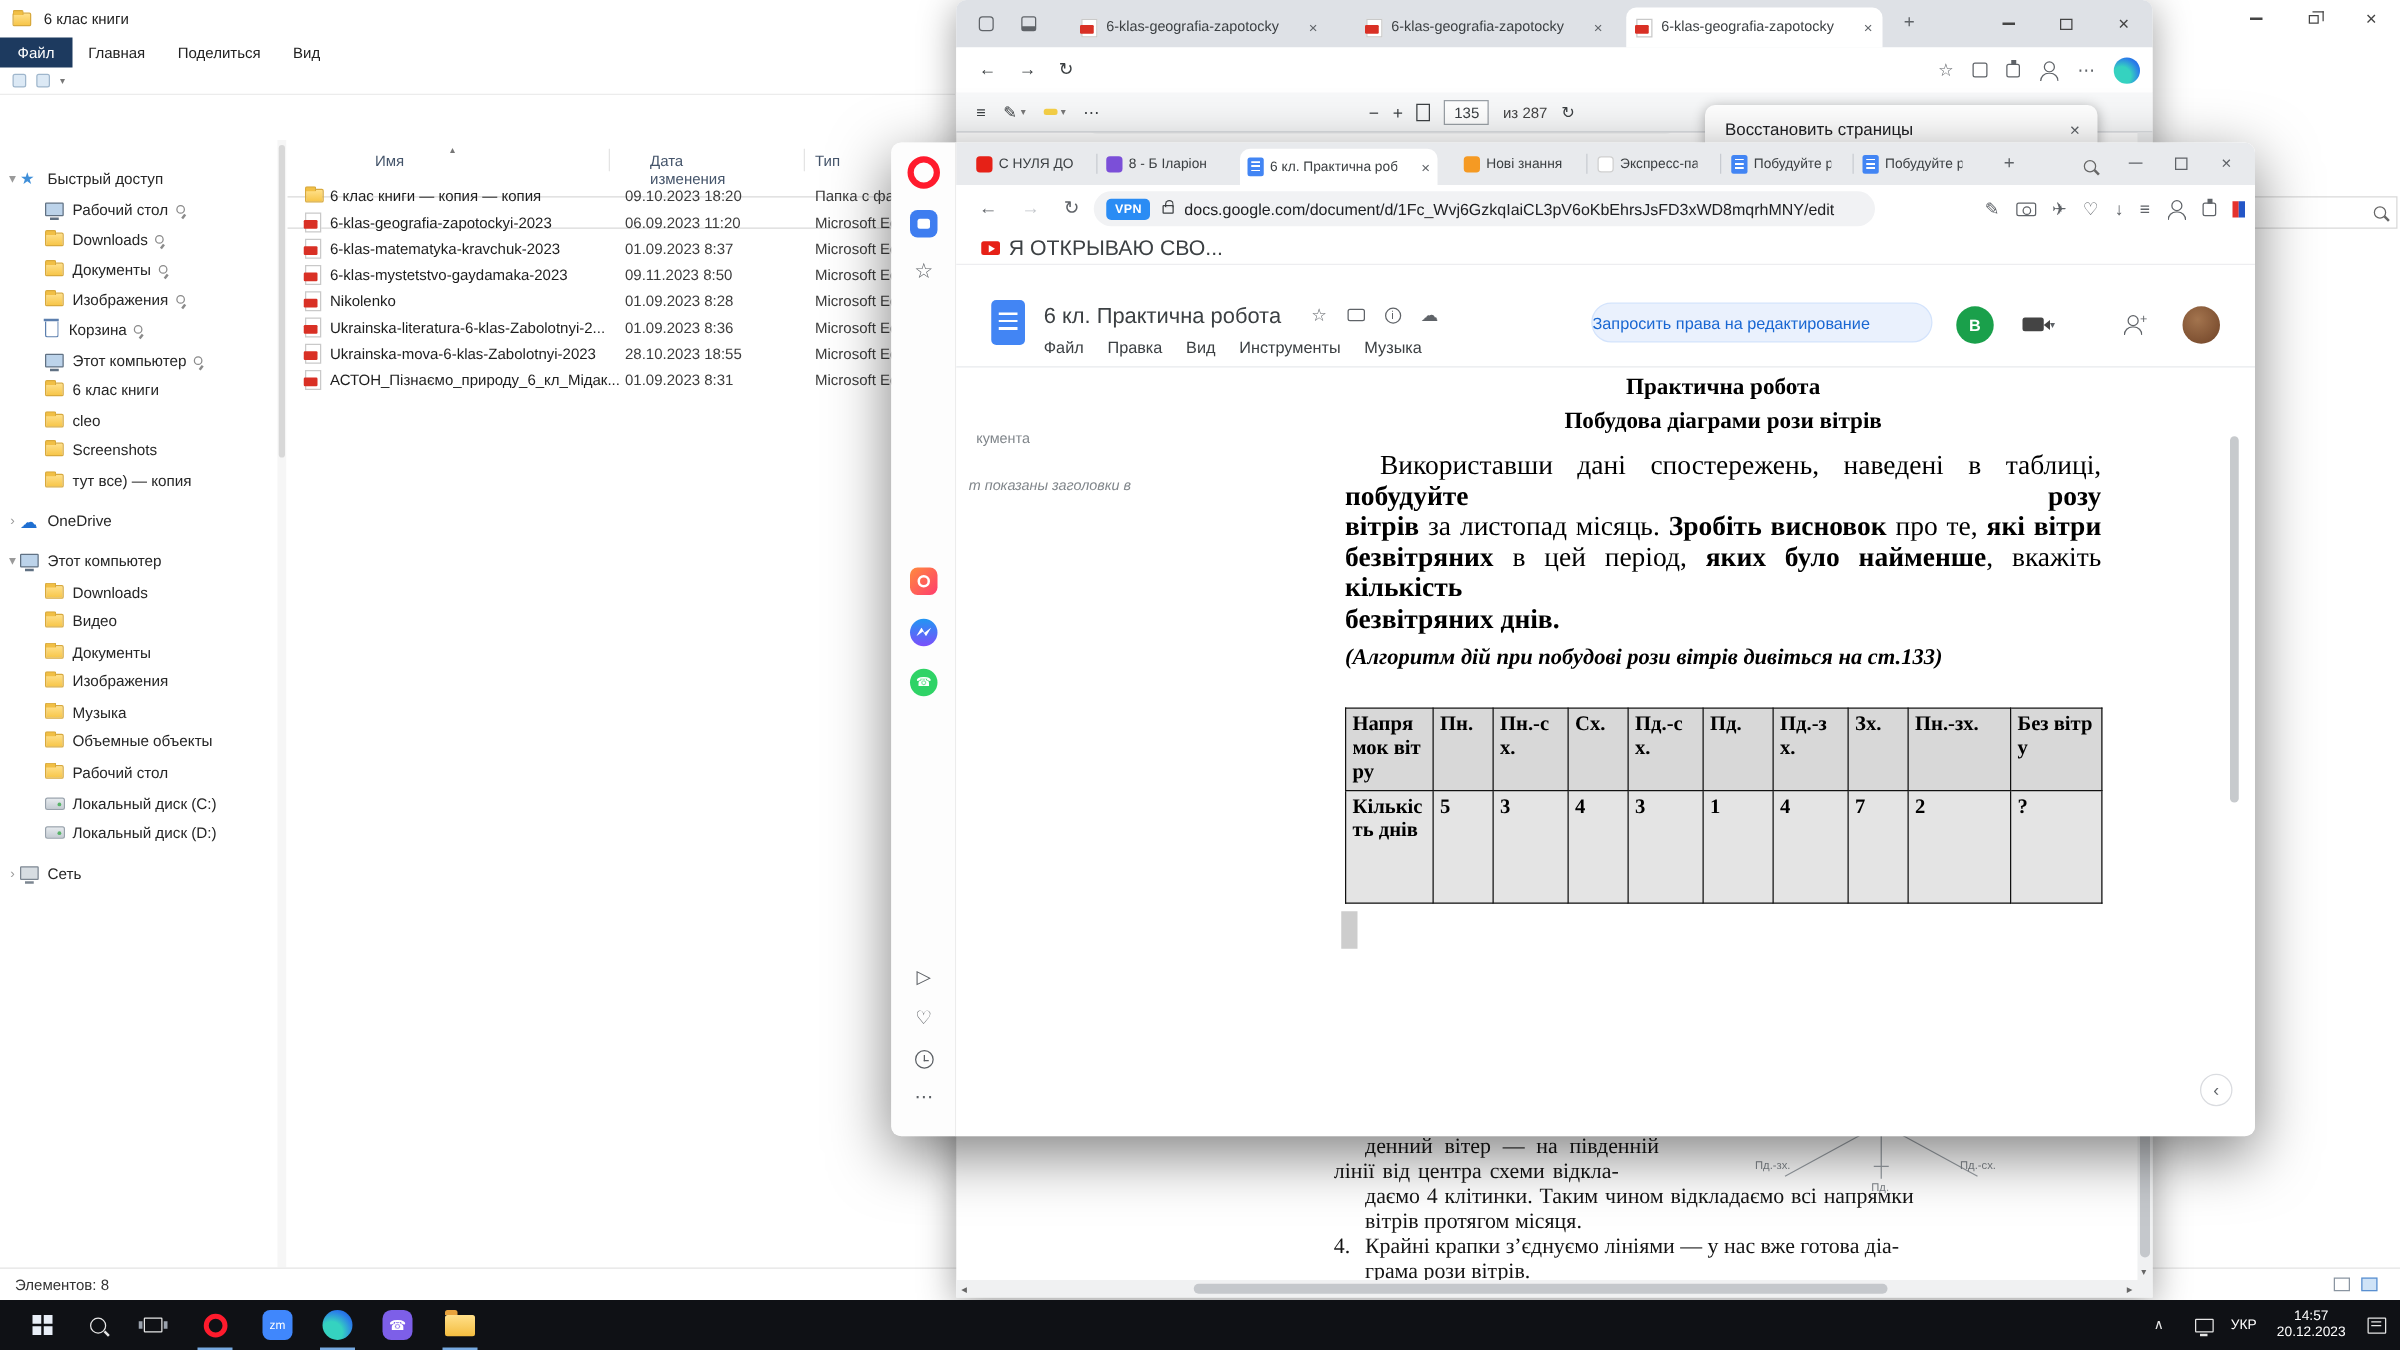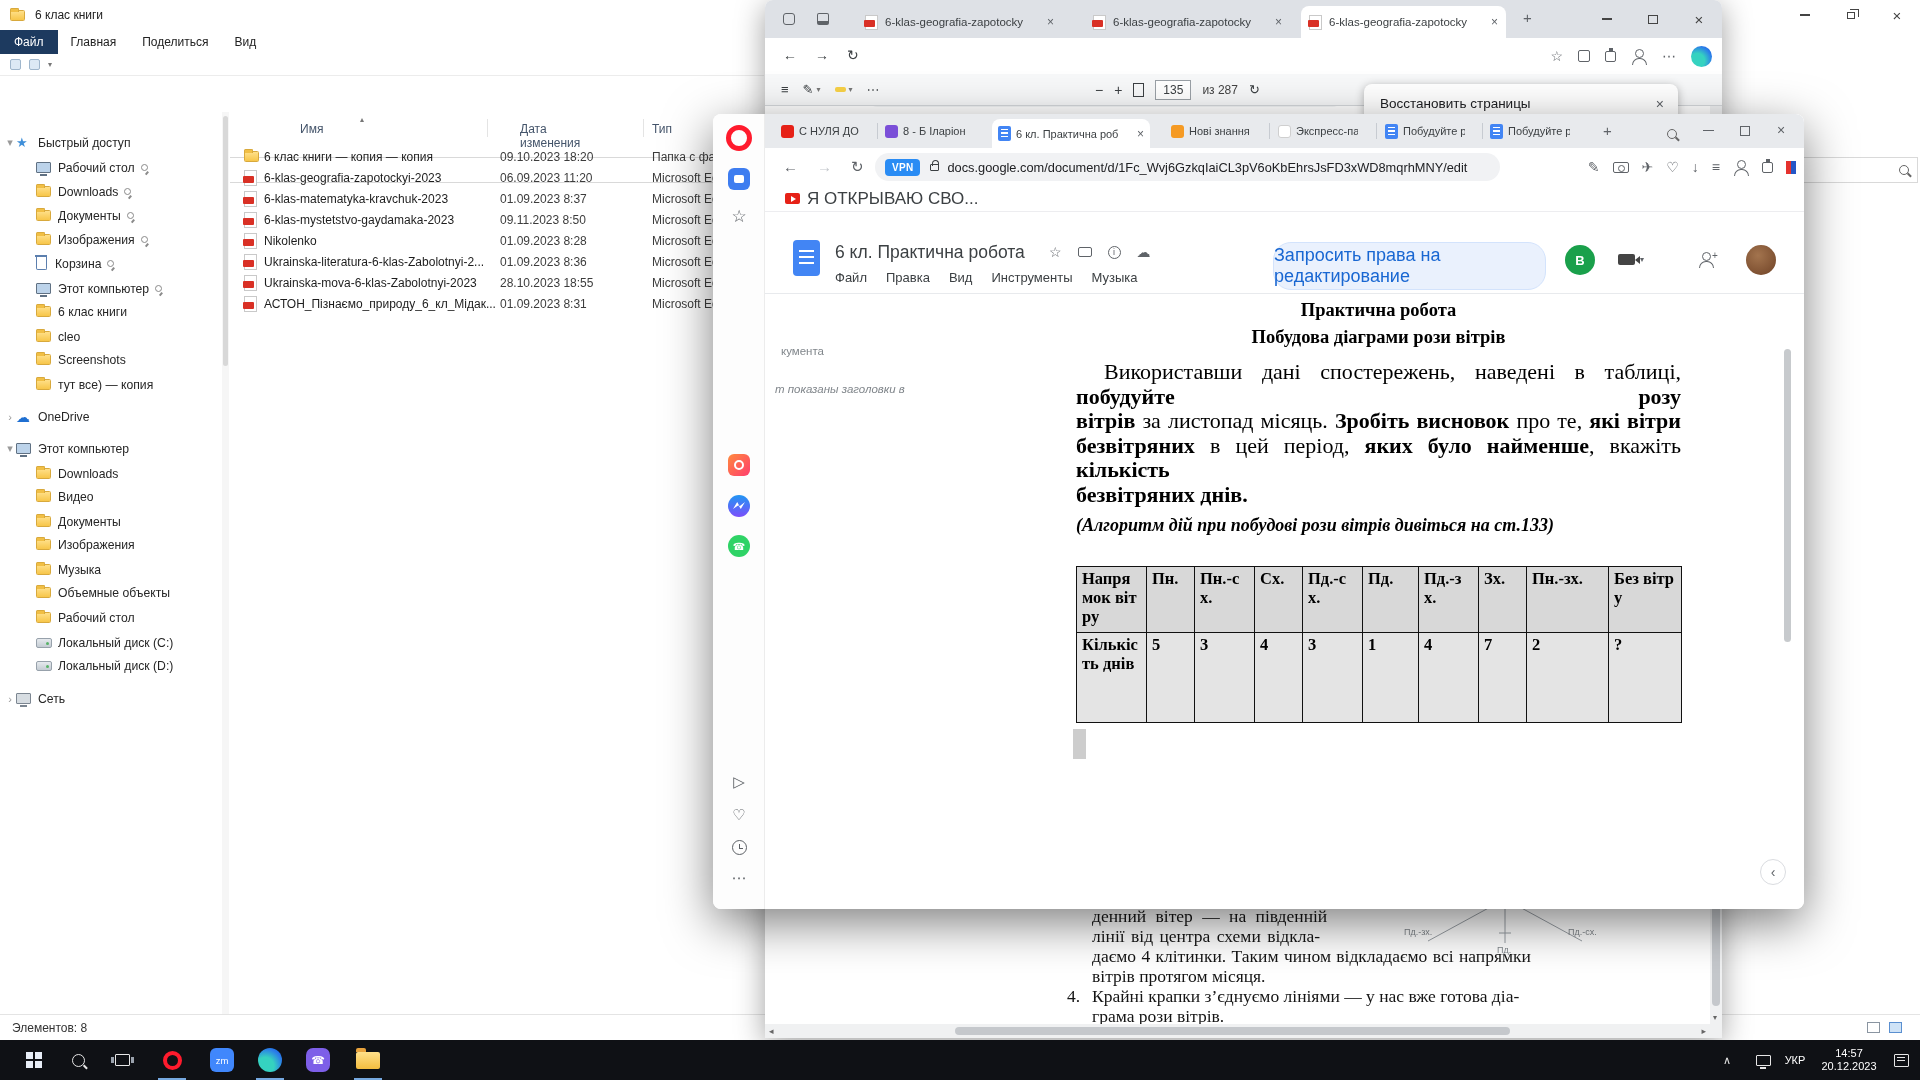--- a/index.html
+++ b/index.html
@@ -451,21 +451,21 @@
     </div>
   </div>
 
   <div class="eg-dialog">
     <span style="flex:1">Восстановить страницы</span>
     <span style="color:#5f6368;font-size:14px">×</span>
   </div>
 
   <div class="abs" style="left:302px;top:906px;width:600px">
     <div class="pdf-line" style="margin-left:25px;width:305px;word-spacing:5px">денний вітер — на південній</div>
-    <div class="pdf-line" style="margin-left:25px;width:310px;word-spacing:2px">лінії від центра схеми відкла-</div>
+    <div class="pdf-line" style="width:310px;word-spacing:2px">лінії від центра схеми відкла-</div>
     <div class="pdf-line" style="margin-left:25px;width:578px;word-spacing:1px">даємо 4 клітинки. Таким чином відкладаємо всі напрямки</div>
     <div class="pdf-line" style="margin-left:25px">вітрів протягом місяця.</div>
     <div class="pdf-line" style="position:relative;padding-left:25px;width:600px">
       <span class="abs" style="left:0;top:0">4.</span>
       <span>Крайні крапки з’єднуємо лініями — у нас вже готова діа-</span>
     </div>
     <div class="pdf-line" style="margin-left:25px">грама рози вітрів.</div>
   </div>
 
   <svg class="abs" style="left:635px;top:893px" width="210" height="62" viewBox="0 0 210 62">
@@ -619,21 +619,21 @@
     <span class="circle-i">i</span>
     <span class="glyph">☁</span>
   </div>
   <div class="abs flex" style="left:122px;top:156px;gap:19px;font-size:13px;color:#3c4043">
     <span>Файл</span>
     <span>Правка</span>
     <span>Вид</span>
     <span>Инструменты</span>
     <span>Музыка</span>
   </div>
-  <div class="abs flex" style="left:560px;top:128px;width:273px;height:48px;justify-content:flex-end;border:1px solid #d3e3fc;border-radius:18px;background:#eaf1fd;font-size:18px;color:#1967d2">
+  <div class="abs flex" style="left:560px;top:128px;width:273px;height:32px;justify-content:flex-start;border:1px solid #d3e3fc;border-radius:18px;background:#eaf1fd;font-size:13px;color:#1967d2">
     <span>Запросить права на редактирование</span>
   </div>
   <div class="abs flex" style="left:852px;top:131px;width:30px;height:30px;border-radius:50%;background:#1aa04b;color:#fff;font-weight:bold;font-size:13px;justify-content:center">
     <span>B</span>
   </div>
   <div class="abs flex" style="left:905px;top:140px;gap:5px">
     <span class="vidcam"></span>
     <span class="glyph" style="font-size:8px;color:#5f6368">▾</span>
   </div>
   <div class="abs" style="left:985px;top:138px"><span class="person-ic"></span><span class="abs" style="left:14px;top:-2px;font-size:10px;color:#5f6368">+</span></div>

